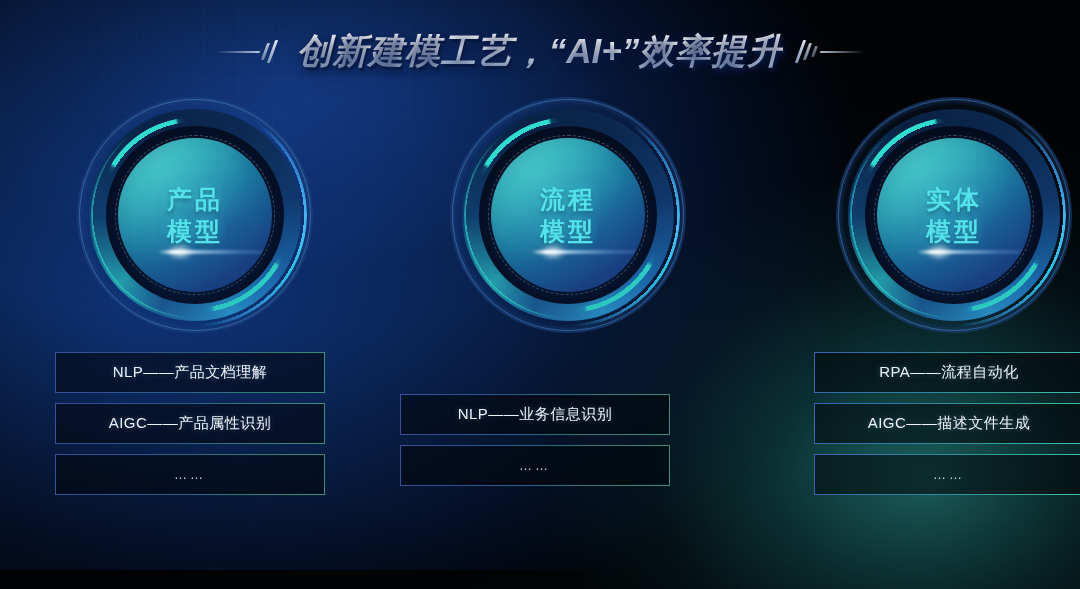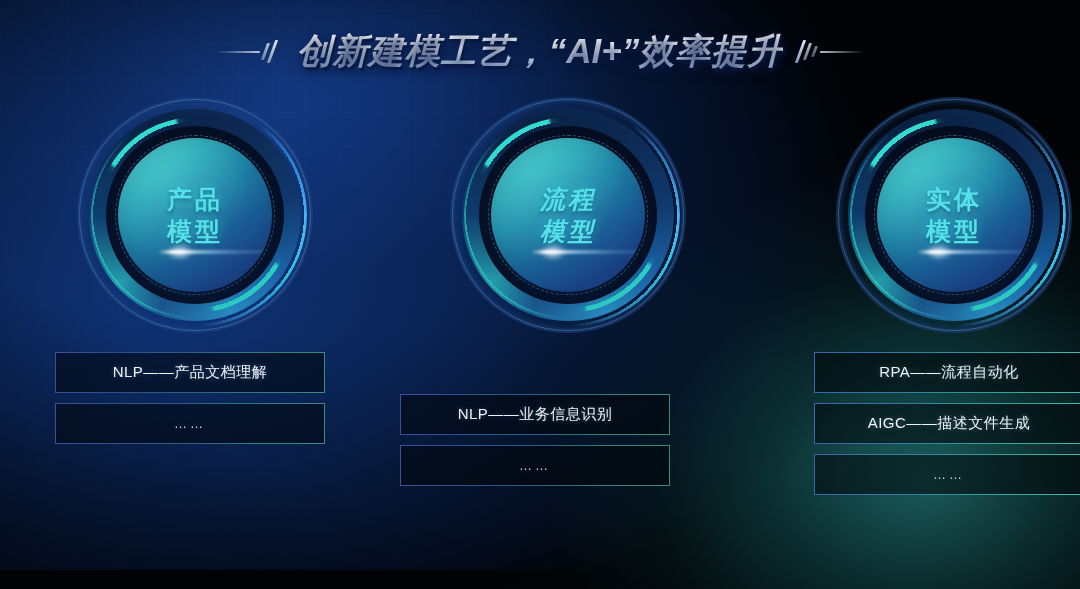--- a/index.html
+++ b/index.html
@@ -88,21 +88,21 @@
   .slash .tail{
     width:44px;height:2px;border-radius:1px;transform:skewX(-20deg);
     background:linear-gradient(90deg,rgba(210,225,245,.85),rgba(210,225,245,0));
   }
   .slash.left .tail{background:linear-gradient(270deg,rgba(210,225,245,.85),rgba(210,225,245,0));order:-1;}
 
   
   .circles{position:absolute;left:16px;top:95px;width:1080px;height:245px;}
   .node{position:absolute;width:236px;height:236px;}
   .node.n0{left:61px;top:2px;}
-  .node.n1{left:434px;top:2px;font-style:italic;}
+  .node.n1{left:434px;top:2px;}
   .node.n2{left:820px;top:2px;}
 
   .ring-outer{
     position:absolute;inset:0;border-radius:50%;
     background:
       radial-gradient(circle at 50% 50%,rgba(0,0,0,0) 66%,rgba(24,58,112,.55) 70%,rgba(15,40,82,.85) 84%,rgba(6,18,42,.55) 94%,rgba(0,0,0,0) 100%);
     box-shadow:inset 0 0 32px rgba(40,95,180,.30);
   }
   .ring-hair{
     position:absolute;inset:2px;border-radius:50%;
@@ -326,20 +326,23 @@
     </div>
 
   </div>
 
   <div class="columns">
 
     <div class="col c0">
       <div class="box">
         <span>NLP——产品文档理解</span>
       </div>
+      <div class="box">
+        <span>AIGC——产品属性识别</span>
+      </div>
       <div class="box ellipsis">
         <span>……</span>
       </div>
     </div>
 
     <div class="col c1">
       <div class="box">
         <span>NLP——业务信息识别</span>
       </div>
       <div class="box ellipsis">

